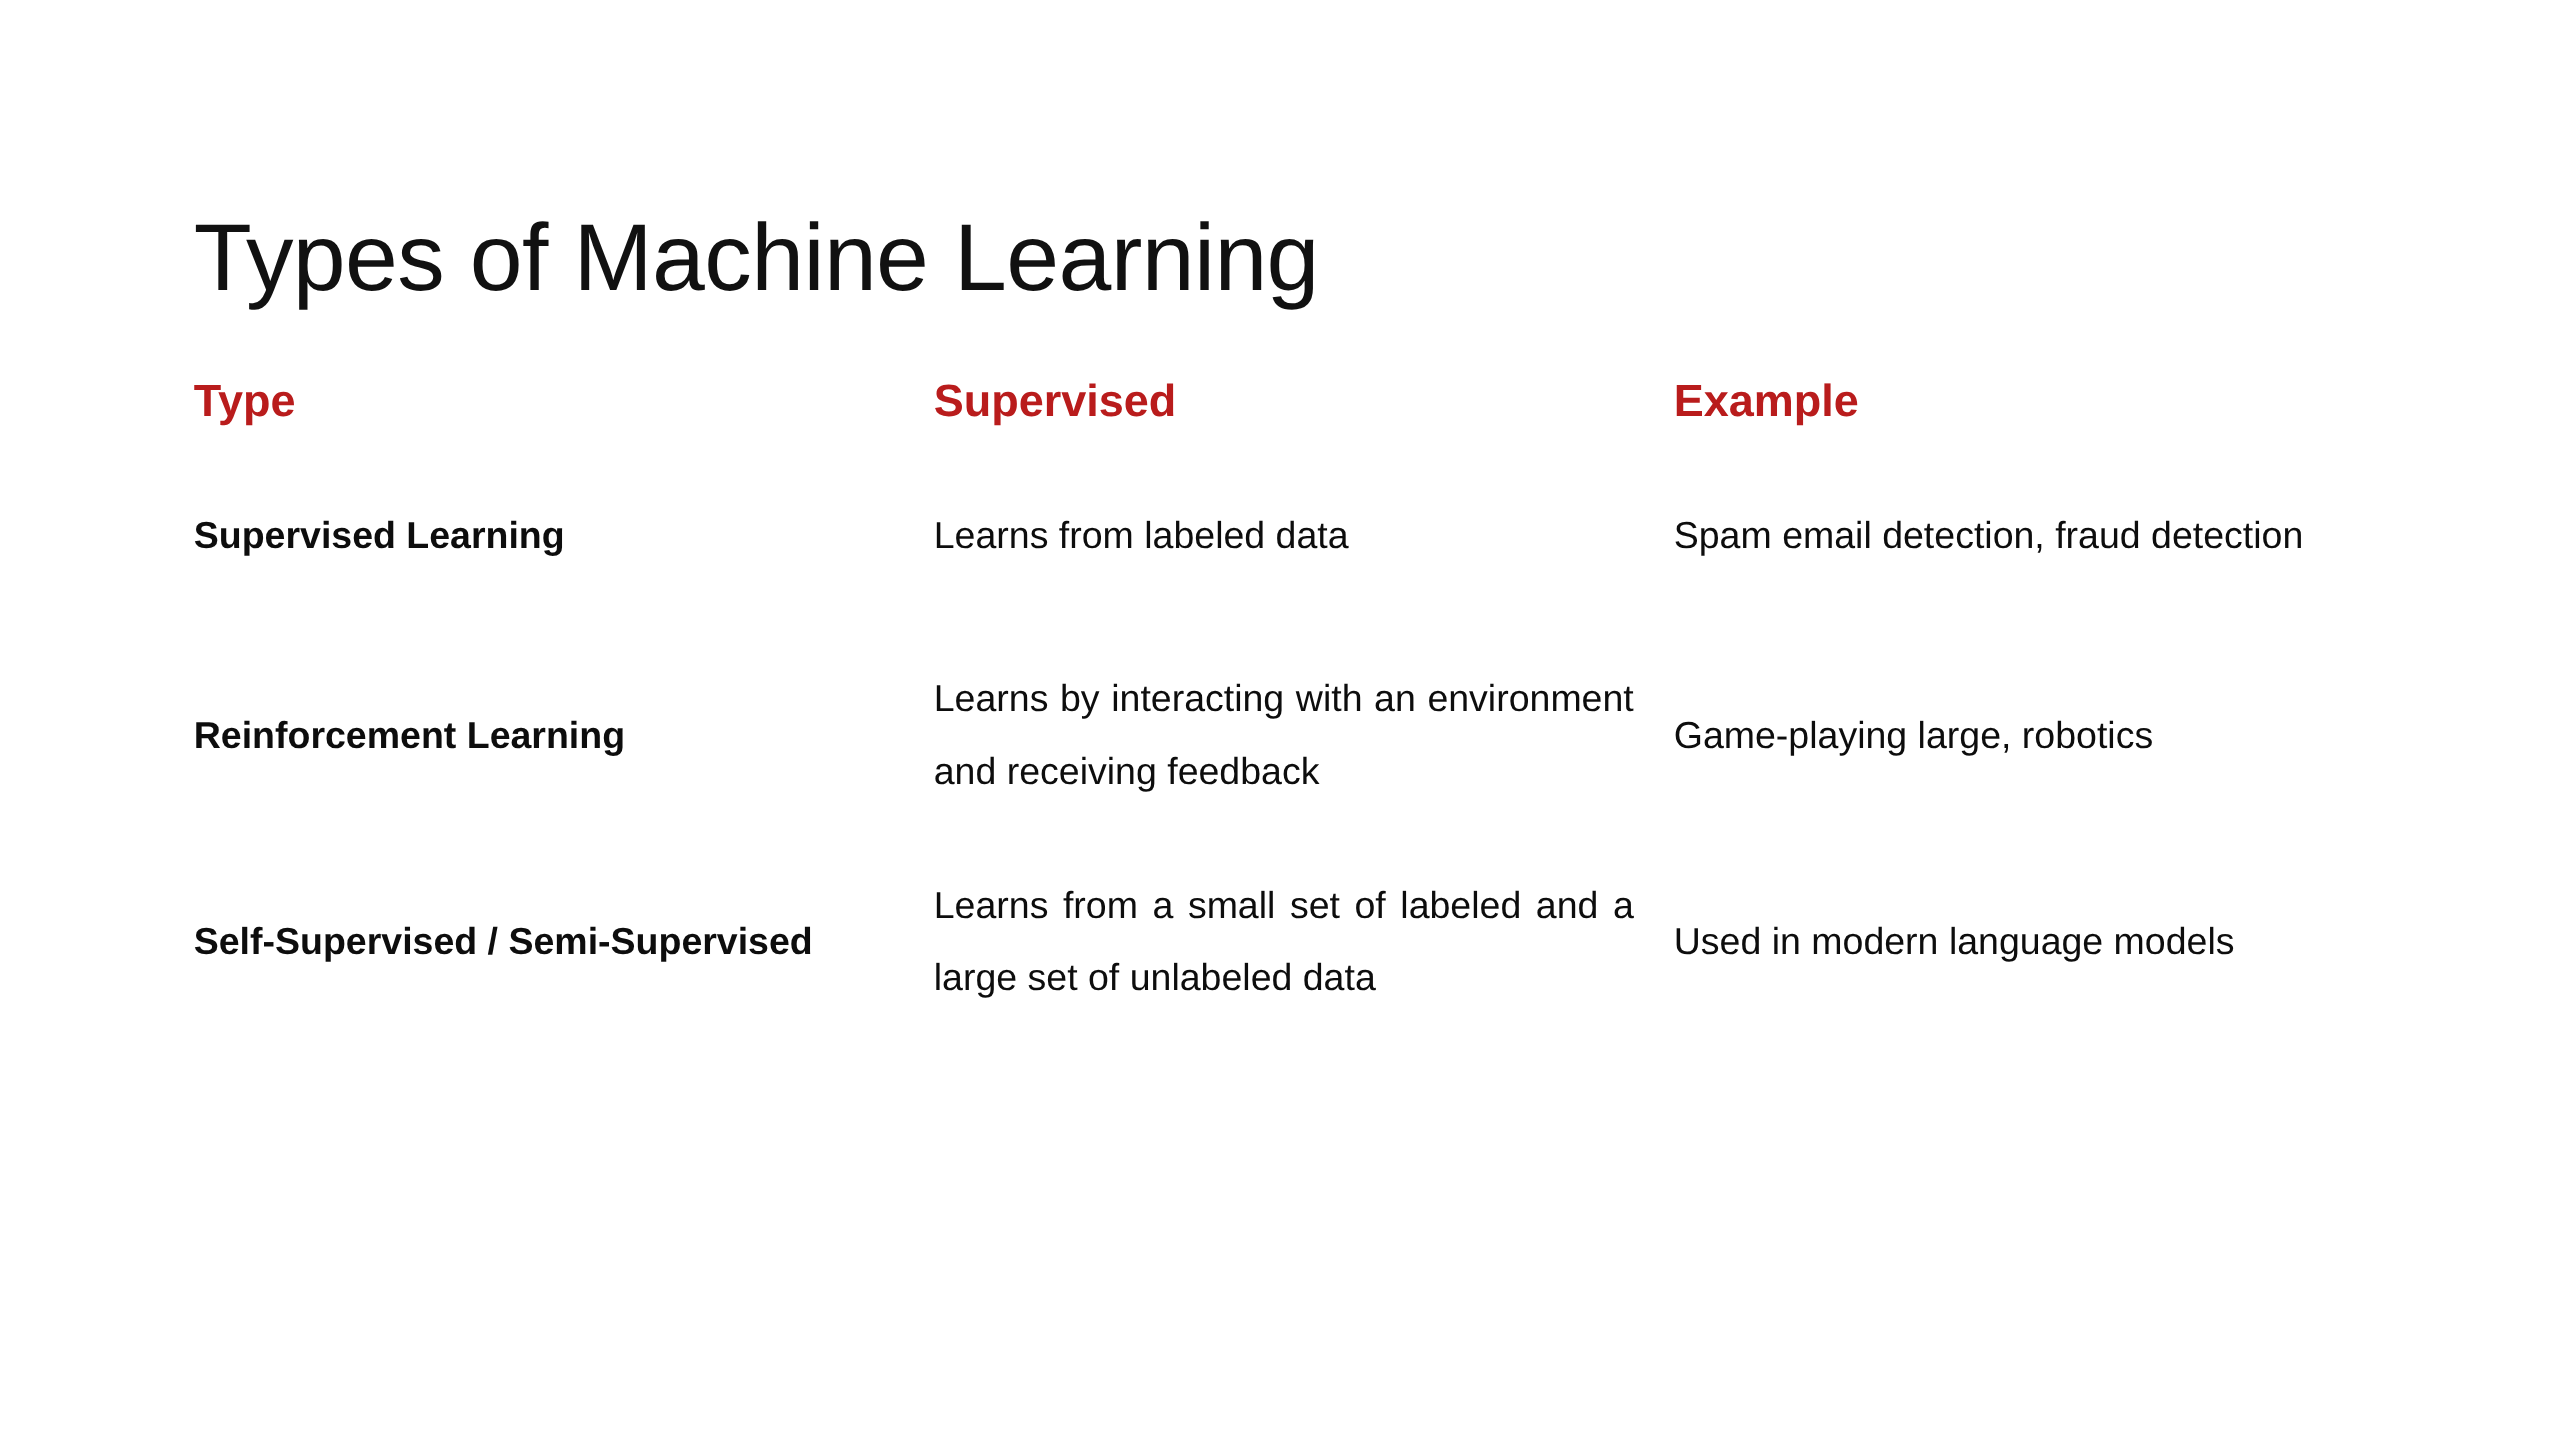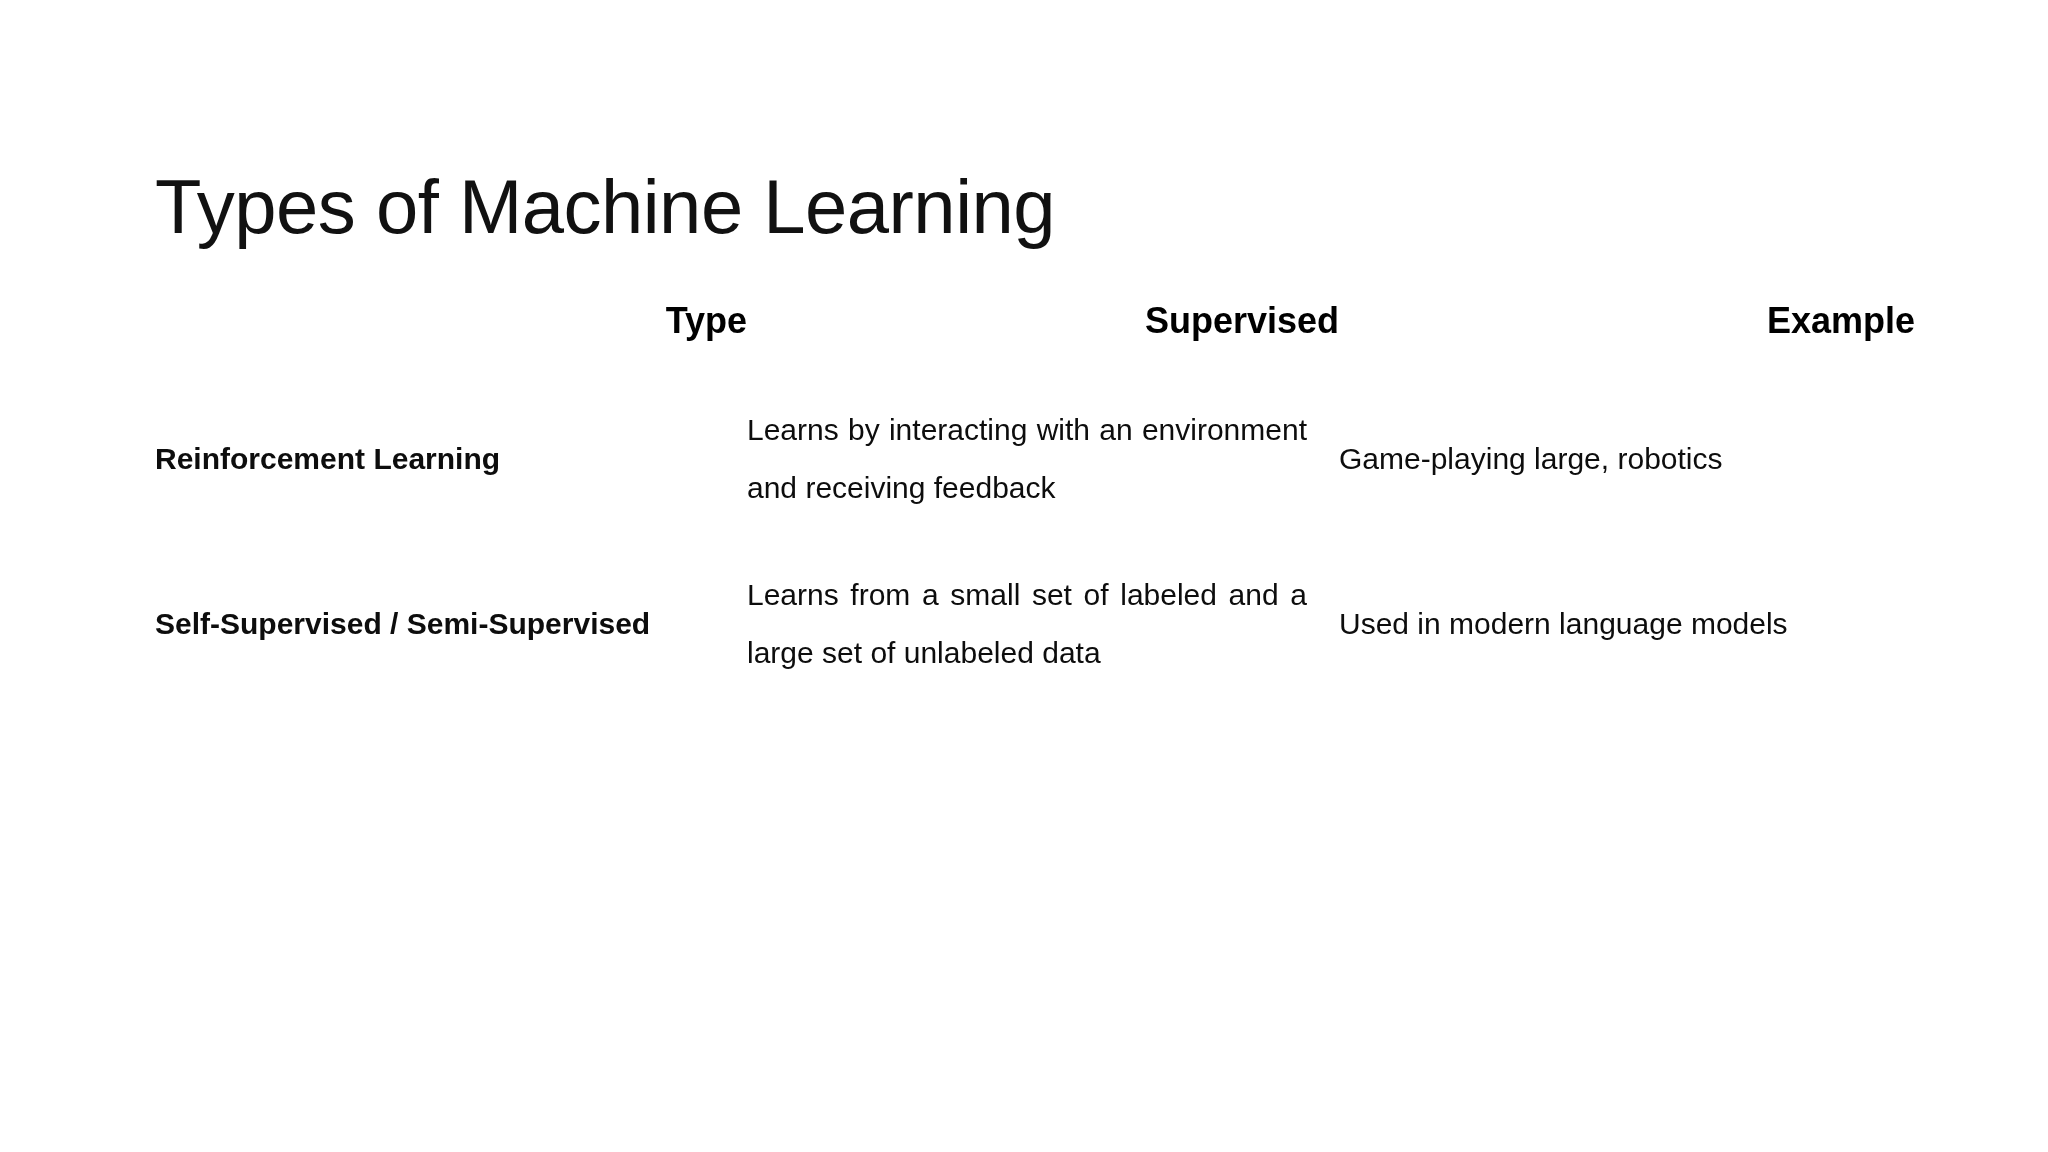--- a/index.html
+++ b/index.html
@@ -47,25 +47,25 @@
     width: 1760px;
     border-collapse: collapse;
     table-layout: fixed;
   }
 
   table.ml-table col.col-type { width: 592px; }
   table.ml-table col.col-desc { width: 592px; }
   table.ml-table col.col-example { width: 576px; }
 
   table.ml-table th {
-    text-align: right;
+    text-align: left;
     vertical-align: bottom;
     font-size: 36px;
     font-weight: 700;
-    color: #000000;
+    color: #b91c1c;
     padding: 0 0 22px 0;
     border: none;
     letter-spacing: 0px;
   }
 
   table.ml-table th.th-desc { padding-left: 0; }
 
   table.ml-table td {
     vertical-align: middle;
     border: none;
@@ -119,20 +119,29 @@
         <col class="col-example">
       </colgroup>
       <thead>
         <tr>
           <th class="th-type">Type</th>
           <th class="th-desc">Supervised</th>
           <th class="th-example">Example</th>
         </tr>
       </thead>
       <tbody>
+        <tr class="row-1">
+          <td class="cell-type">Supervised Learning</td>
+          <td class="cell-desc">
+            <span class="desc-inner">Learns from labeled data</span>
+          </td>
+          <td class="cell-example">
+            <span class="ex-inner">Spam email detection, fraud detection</span>
+          </td>
+        </tr>
         <tr class="row-3">
           <td class="cell-type">Reinforcement Learning</td>
           <td class="cell-desc">
             <span class="desc-inner">Learns by interacting with an environment and receiving feedback</span>
           </td>
           <td class="cell-example">
             <span class="ex-inner">Game-playing large, robotics</span>
           </td>
         </tr>
         <tr class="row-4">

